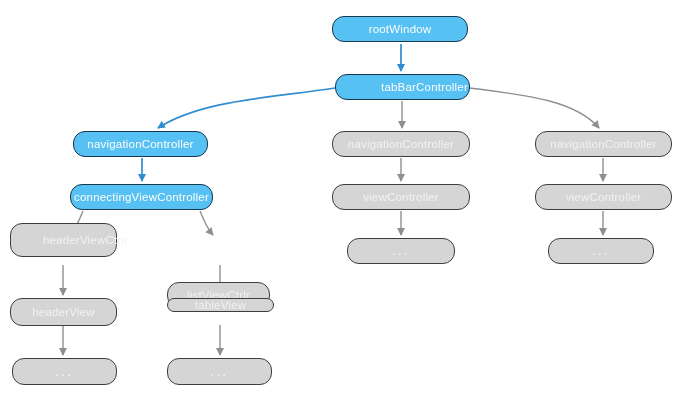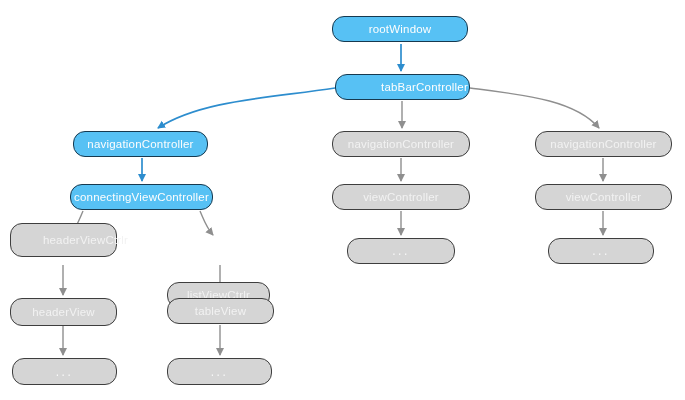--- a/index.html
+++ b/index.html
@@ -78,21 +78,21 @@
       <path d="M 603 211 L 603 235" fill="none" stroke="#8f8f8f" stroke-width="1.4" marker-end="url(#arrow-gray)"></path>
     </svg>
 
 <div class="node blue" style="left: 332px; top: 16px; width: 136px; height: 26px;">rootWindow</div>
     <div class="node blue" style="left: 335px; top: 74px; width: 135px; height: 26px; padding-left: 44px;">tabBarController</div>
     <div class="node blue" style="left: 73px; top: 131px; width: 135px; height: 26px;">navigationController</div>
     <div class="node blue" style="left: 70px; top: 184px; width: 143px; height: 26px;">connectingViewController</div>
     <div class="node gray" style="left: 10px; top: 223px; width: 107px; height: 34px; padding-left: 44px;">headerViewCtrlr</div>
     <div class="node gray" style="left: 167px; top: 238px; width: 103px; height: 26px; margin-top: 44px;">listViewCtrlr</div>
     <div class="node gray" style="left: 10px; top: 298px; width: 107px; height: 28px;">headerView</div>
-    <div class="node gray" style="left: 167px; top: 298px; width: 107px; height: 26px;">tableView</div>
+    <div class="node gray" style="left: 167px; top: 298px; width: 107px; height: 14px;">tableView</div>
     <div class="node gray ellipsis" style="left: 12px; top: 358px; width: 105px; height: 27px;">...</div>
     <div class="node gray ellipsis" style="left: 167px; top: 358px; width: 105px; height: 27px;">...</div>
     <div class="node gray" style="left: 332px; top: 131px; width: 138px; height: 26px;">navigationController</div>
     <div class="node gray" style="left: 332px; top: 184px; width: 138px; height: 26px;">viewController</div>
     <div class="node gray ellipsis" style="left: 347px; top: 238px; width: 108px; height: 26px;">...</div>
     <div class="node gray" style="left: 535px; top: 131px; width: 137px; height: 26px;">navigationController</div>
     <div class="node gray" style="left: 535px; top: 184px; width: 137px; height: 26px;">viewController</div>
     <div class="node gray ellipsis" style="left: 548px; top: 238px; width: 106px; height: 26px;">...</div>
   </div>
 

